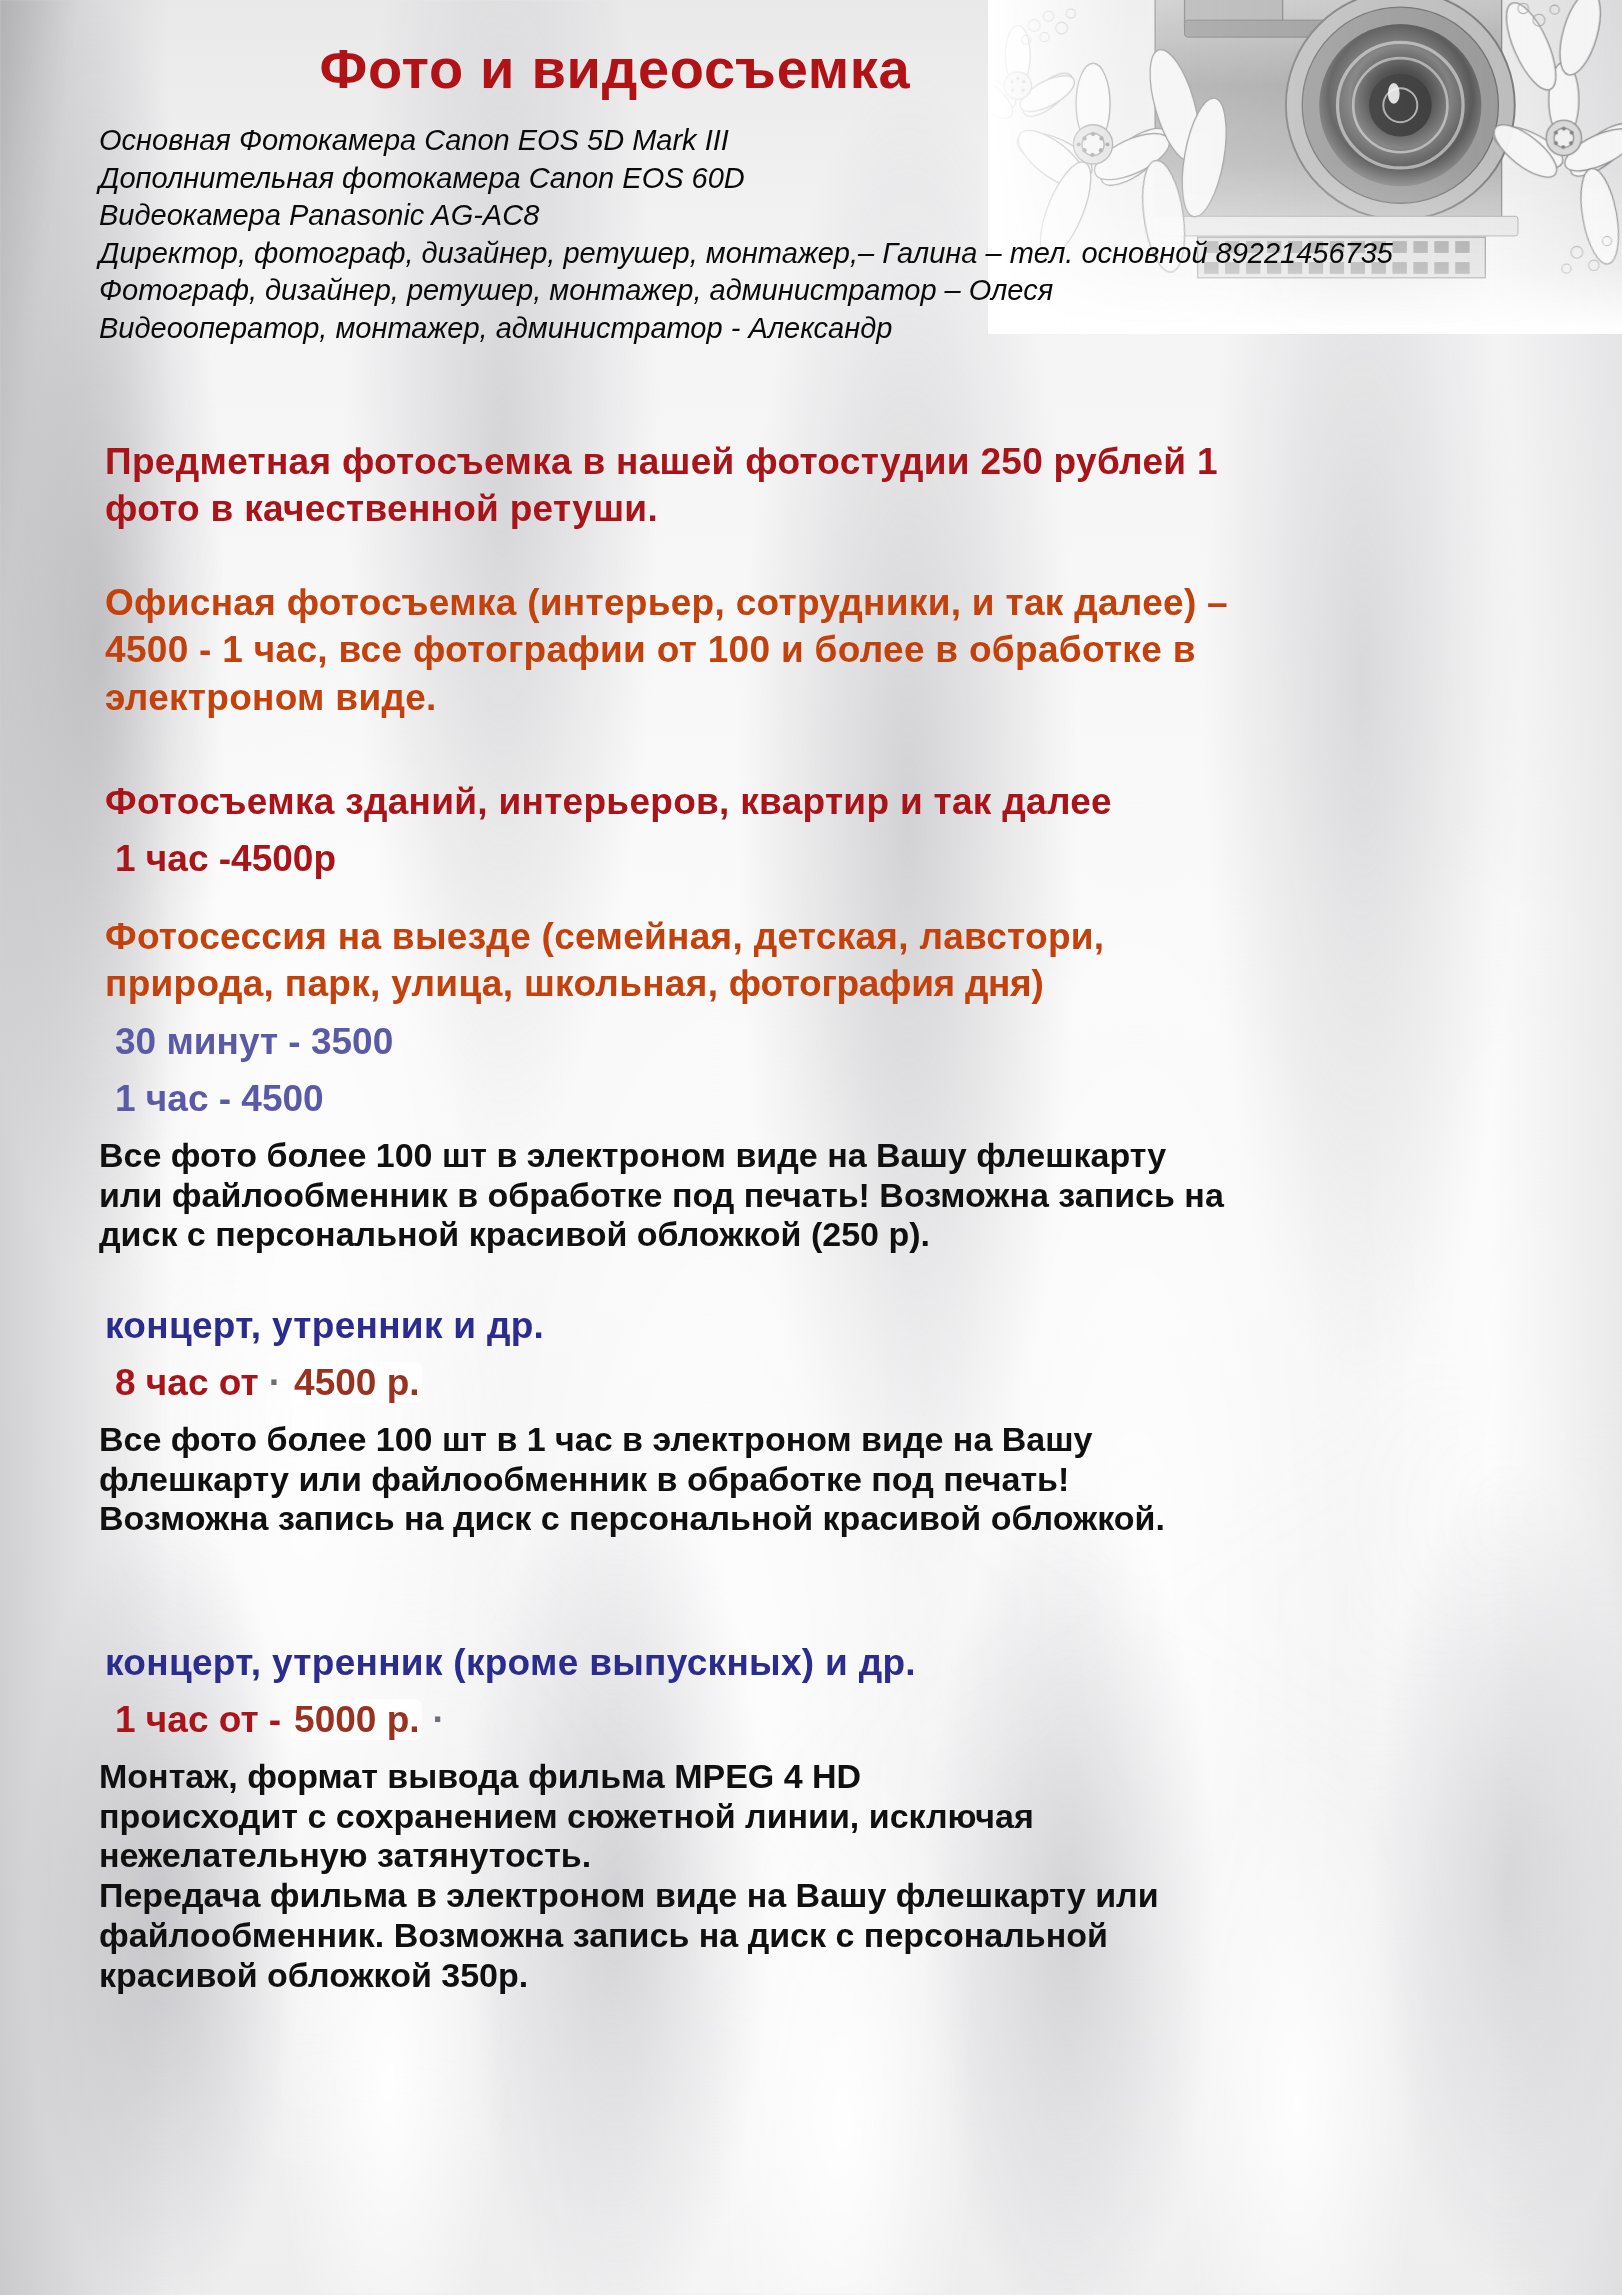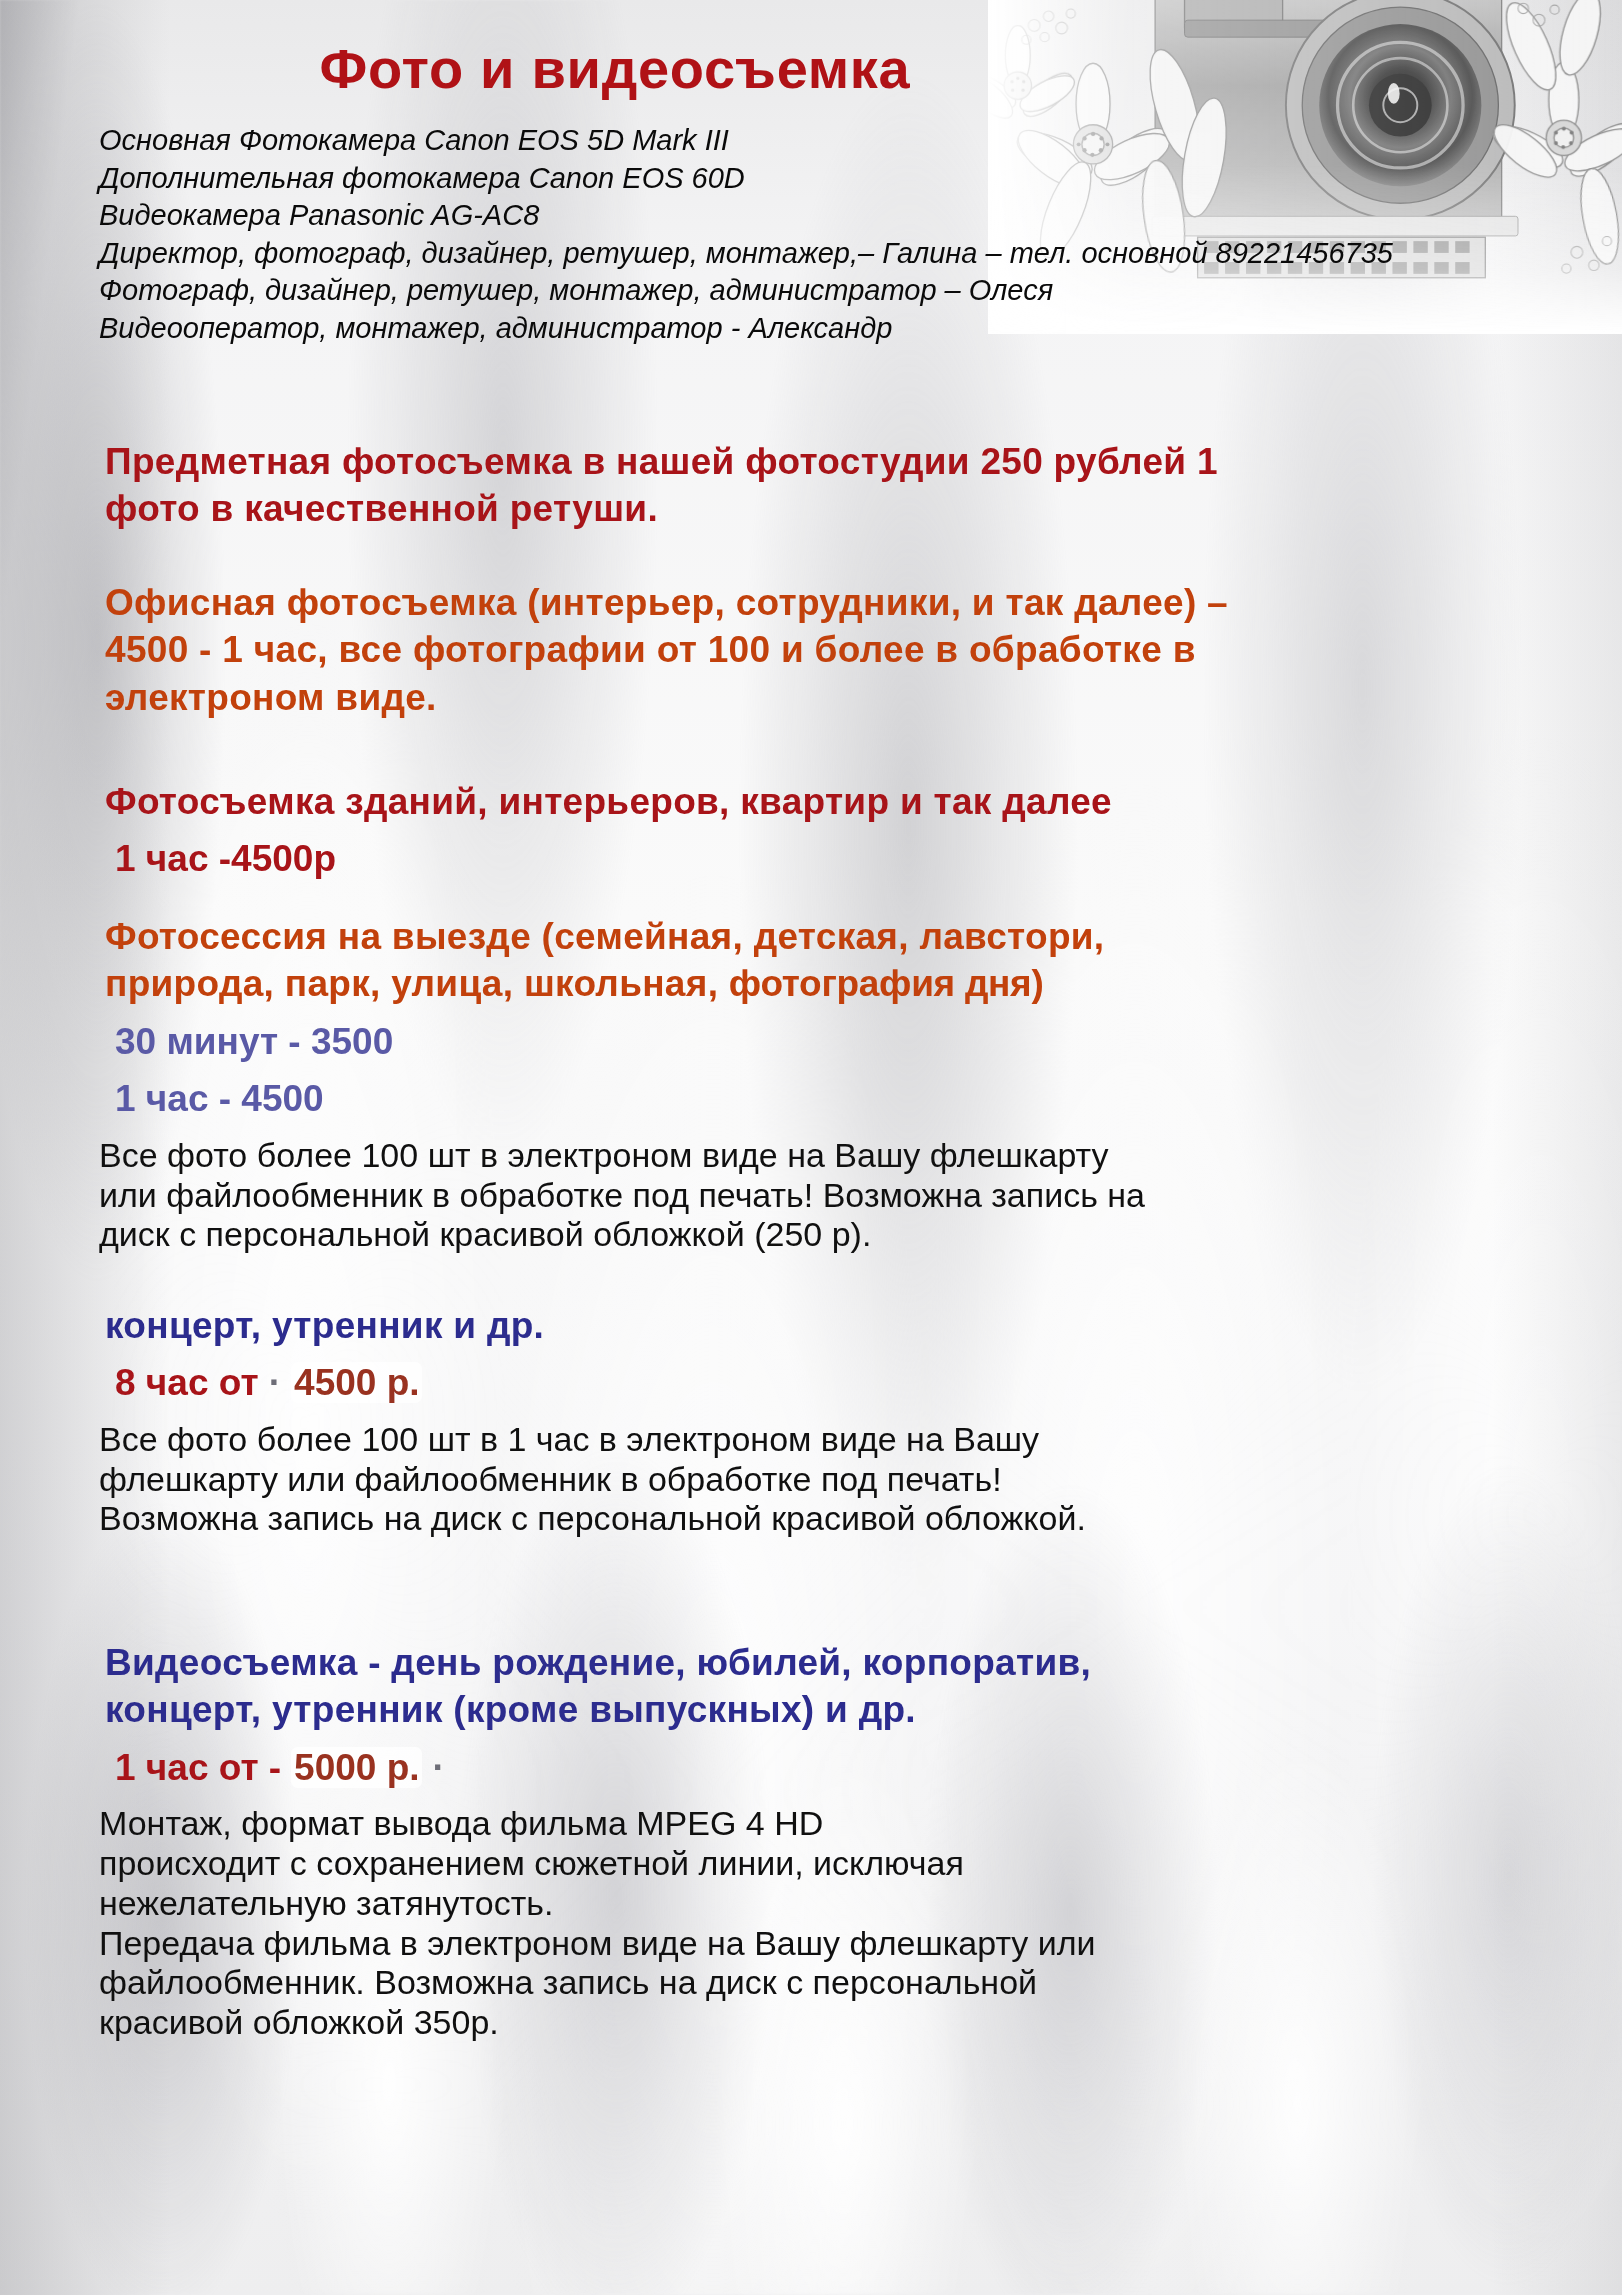--- a/index.html
+++ b/index.html
@@ -144,20 +144,21 @@
 
   .amount-dark {
     color: #993220;
   }
 
   .para {
     font-size: 34px;
     line-height: 1.17;
     color: #101010;
     margin: 0;
+    font-weight: bold;
   }
 
   .bold-inline {
     font-weight: bold;
     letter-spacing: -0.3px;
   }
 
   .hl {
     background: rgba(255,255,255,0.78);
     border-radius: 6.5px;
@@ -385,21 +386,20 @@
         <span class="price-red">8 час от</span>
         <span class="tick-faint">·</span>
         <span class="amount-dark hl">4500 р.</span>
       </div>
       <div class="para">Все фото более 100 шт в 1 час  в электроном виде на Вашу</div>
       <div class="para">флешкарту или файлообменник в обработке под печать!</div>
       <div class="para">Возможна запись на диск с персональной красивой обложкой.</div>
     </div>
 
     <div class="block" style="top:1636px;">
-      <div class="hd hd-navy">Видеосъемка - день рождение, юбилей, корпоратив,</div>
       <div class="hd hd-navy">концерт, утренник (кроме выпускных) и др.</div>
       <div class="price">
         <span class="price-red">1 час от -</span>
         <span class="amount-dark hl">5000 р.</span>
         <span class="tick-faint">·</span>
       </div>
       <div class="para">Монтаж, формат вывода фильма MPEG 4 HD</div>
       <div class="para">происходит с сохранением сюжетной линии, исключая</div>
       <div class="para">нежелательную затянутость.</div>
       <div class="para">Передача фильма в электроном виде на Вашу флешкарту или</div>

